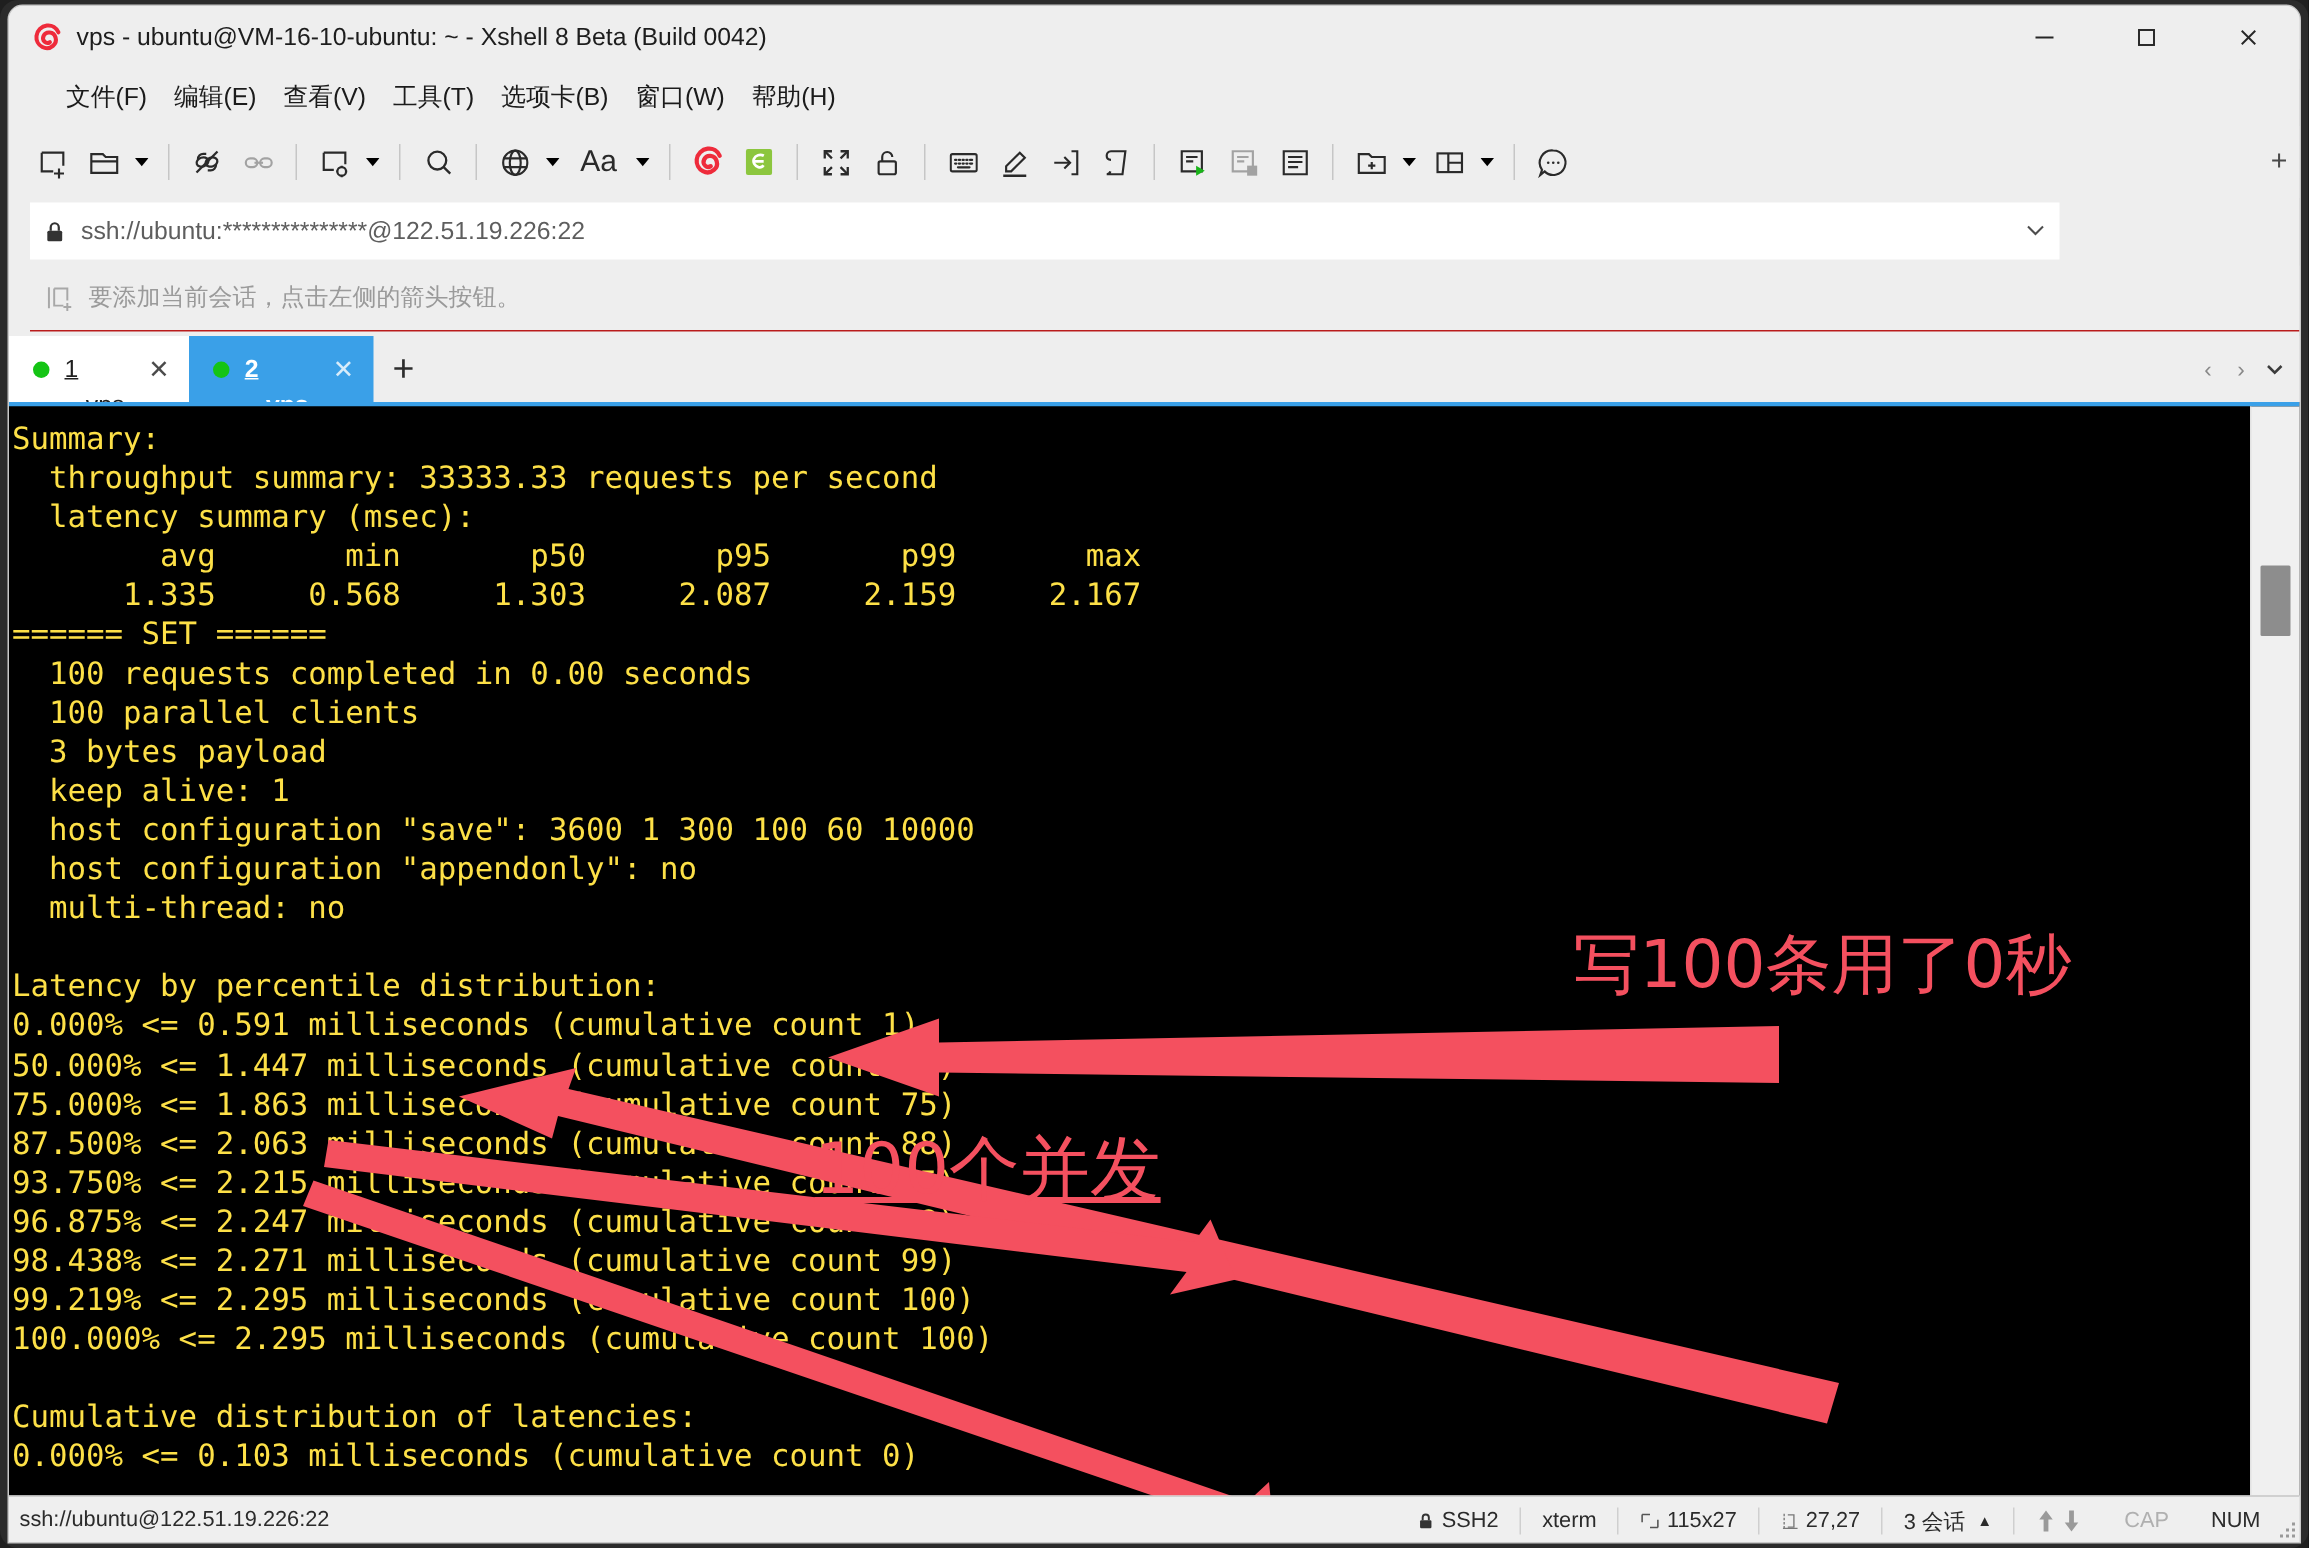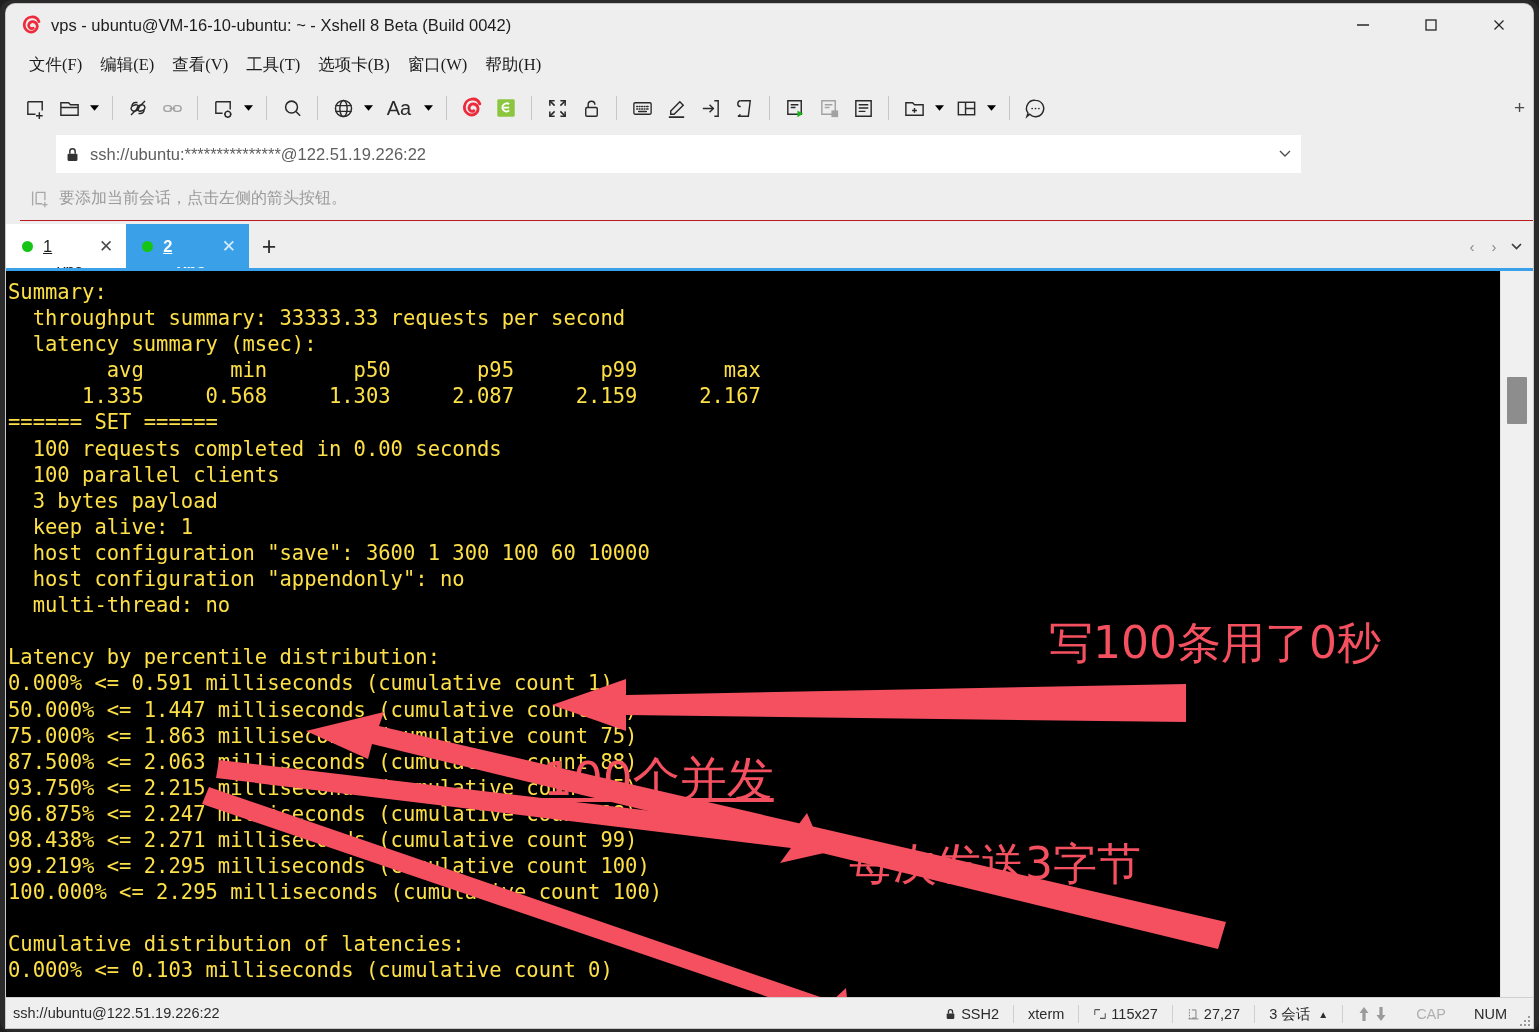--- a/index.html
+++ b/index.html
@@ -53,23 +53,22 @@
     width: 68px; height: 42px;
     display: flex; align-items: center; justify-content: center;
     color: #262626;
   }
   
   .menubar {
     position: absolute;
     left: 0; top: 42px; width: 1302px; height: 38px;
     background: #eeeeee;
     display: flex; align-items: center;
-    padding-left: 14px;
+    padding-left: 29px;
     box-sizing: border-box;
-    font-family: Liberation Serif, serif;
   }
   .menu-item {
     font-size: 16.5px;
     color: #1b1b1b;
     padding: 3px 9px;
     white-space: nowrap;
     border-radius: 3px;
   }
   
   .toolbar {
@@ -100,25 +99,24 @@
   }
   .tb-plus {
     position: absolute; right: 8px; top: 13px;
     font-size: 19px; color: #4a4a4a;
   }
   .tb-dis { opacity: 0.38; }
   
   .addressbar {
     position: absolute;
     left: 14px; top: 131px;
-    width: 1245px; height: 38px;
+    width: 1353px; height: 38px;
     background: #ffffff;
     display: flex; align-items: center;
     box-sizing: border-box;
-    margin-left: 36px;
   }
   .addr-lock { margin-left: 8px; display:flex; align-items:center;}
   .addr-text {
     margin-left: 9px;
     font-size: 16.5px;
     color: #5e5e5e;
     letter-spacing: 0px;
     white-space: nowrap;
   }
   .addr-caret {
@@ -593,21 +591,20 @@
 
             <path d="M300,199 L378,180 L373,194 L1220,390 L1212,417 L366,212 L362,227 Z"></path>
 
             <path d="M213,228 L790,296 L801,281 L818,321 L774,331 L785,316 L210,246 Z"></path>
 
             <path d="M203,255 L826,469 L840,456 L844,497 L800,495 L815,483 L196,272 Z"></path>
           </g>
         </svg>
         <div class="anno-text" style="left:1043px; top:82px; font-size:44px;">写100条用了0秒</div>
         <div class="anno-text" style="left:537px; top:216px; font-size:47px;text-decoration:underline;">100个并发</div>
-        <div class="anno-text" style="left:843px; top:303px; font-size:44px;">每次发送3字节</div>
         <div class="anno-text" style="left:895px; top:488px; font-size:44px;">只有一台机器处理，单机</div>
       </div>
     </div>
 
     <div class="statusbar">
       <div class="sb-left">ssh://ubuntu@122.51.19.226:22</div>
       <div class="sb-right">
         <div class="sb-cell">
           <span style="display:flex;margin-right:4px;">
             <svg width="13" height="14" viewBox="0 0 24 24">

